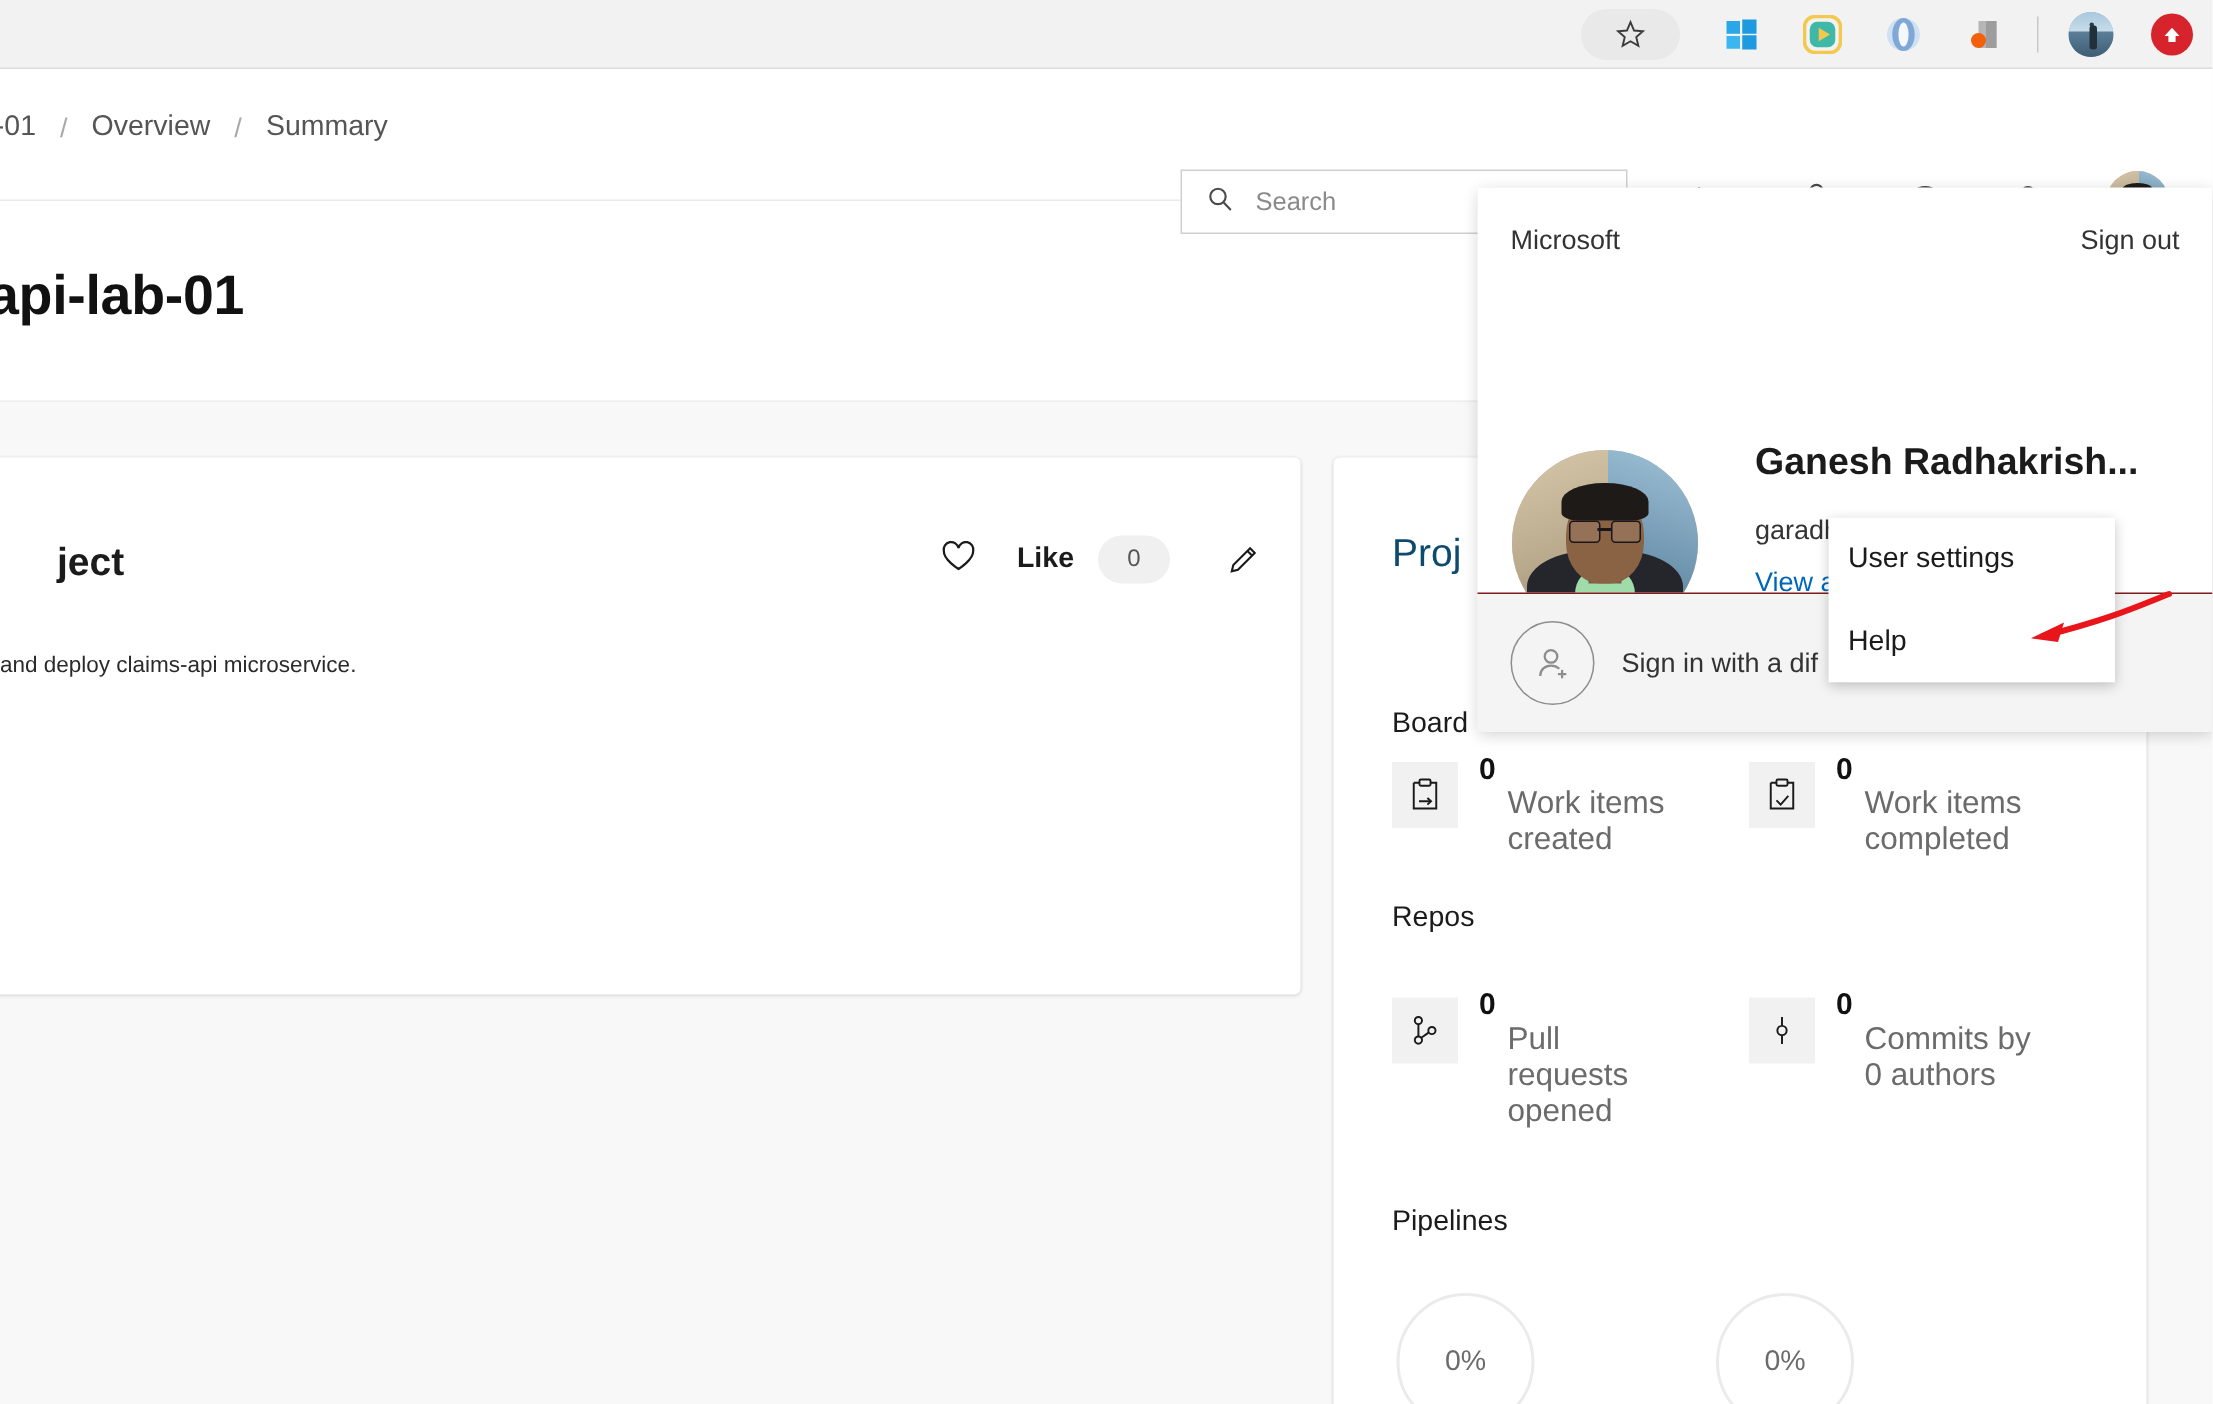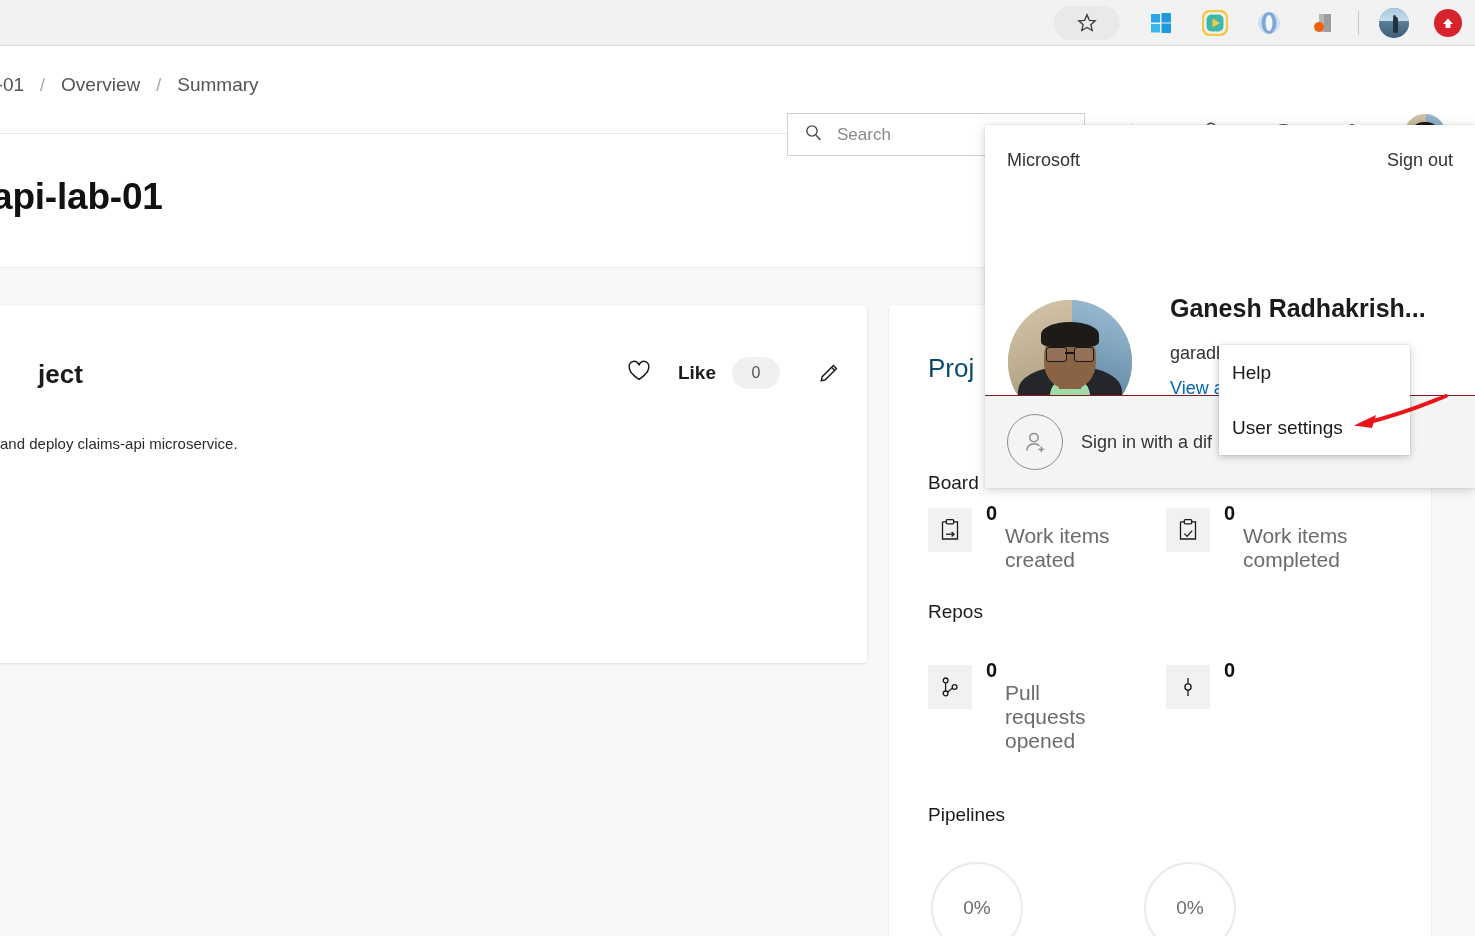--- a/index.html
+++ b/index.html
@@ -621,20 +621,21 @@
   <div class="stat" style="left:277px; top:354px;">
     <div class="ibox">
       <svg width="22" height="24" viewBox="0 0 22 24" fill="none" stroke="#1b1b1b" stroke-width="1.3">
         <circle cx="11" cy="12" r="3.1"></circle>
         <line x1="11" y1="3" x2="11" y2="8.9"></line>
         <line x1="11" y1="15.1" x2="11" y2="21"></line>
       </svg>
     </div>
     <div class="txt">
       <div class="val">0</div>
+      <div class="cap">Commits by 0 authors</div>
     </div>
   </div>
 
   <div class="sec-label" style="left:39px; top:499px;">Pipelines</div>
 
   <div class="donut" style="left:42px; top:557px;">0%</div>
   <div class="donut" style="left:255px; top:557px;">0%</div>
 </div>
 
 <div class="flyout">
@@ -672,20 +673,20 @@
         <path d="M6.8 22.6 c0 -4.2 3.2 -6.9 7.2 -6.9 c2.2 0 4.1 0.8 5.5 2.1"></path>
         <line x1="21.4" y1="18.6" x2="21.4" y2="24.2"></line>
         <line x1="18.6" y1="21.4" x2="24.2" y2="21.4"></line>
       </svg>
     </div>
     <div class="ftxt">Sign in with a dif</div>
   </div>
 </div>
 
 <div class="ctx-menu">
+  <div class="ctx-item">User settings</div>
   <div class="ctx-item">Help</div>
-  <div class="ctx-item">User settings</div>
 </div>
 
 <svg class="anno-arrow" viewBox="0 0 110 60">
   <path d="M106 8 C90 14 70 24 22 36" stroke="#e8151b" stroke-width="4" fill="none" stroke-linecap="round"></path>
   <path d="M14 37.5 L36 27 L32 40 Z" fill="#e8151b"></path>
 </svg>
 
 </body></html>

